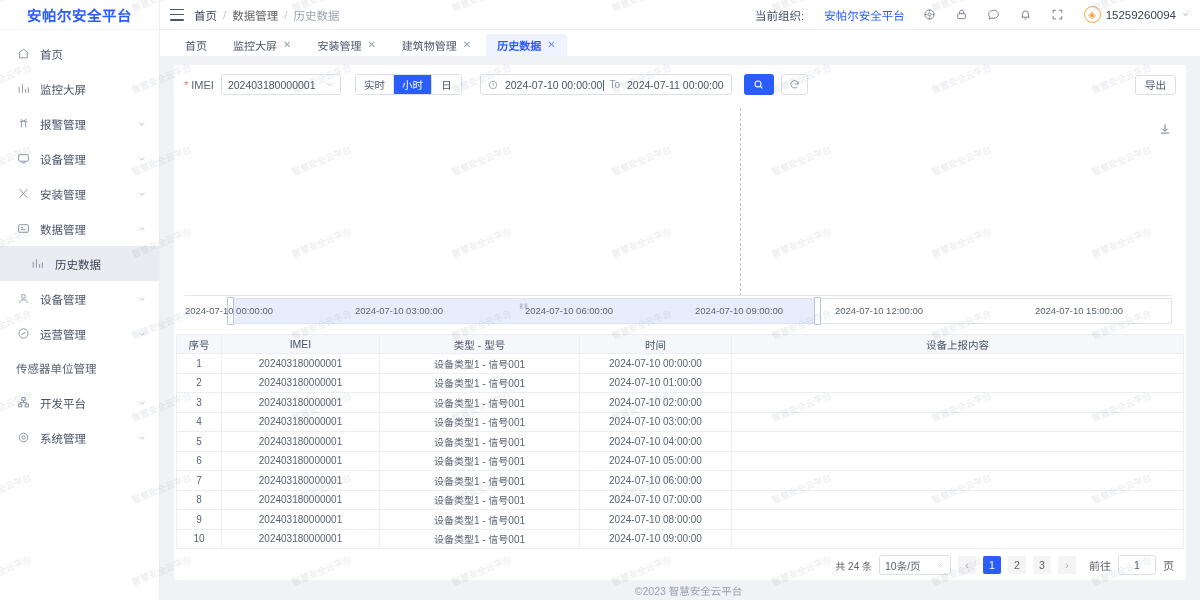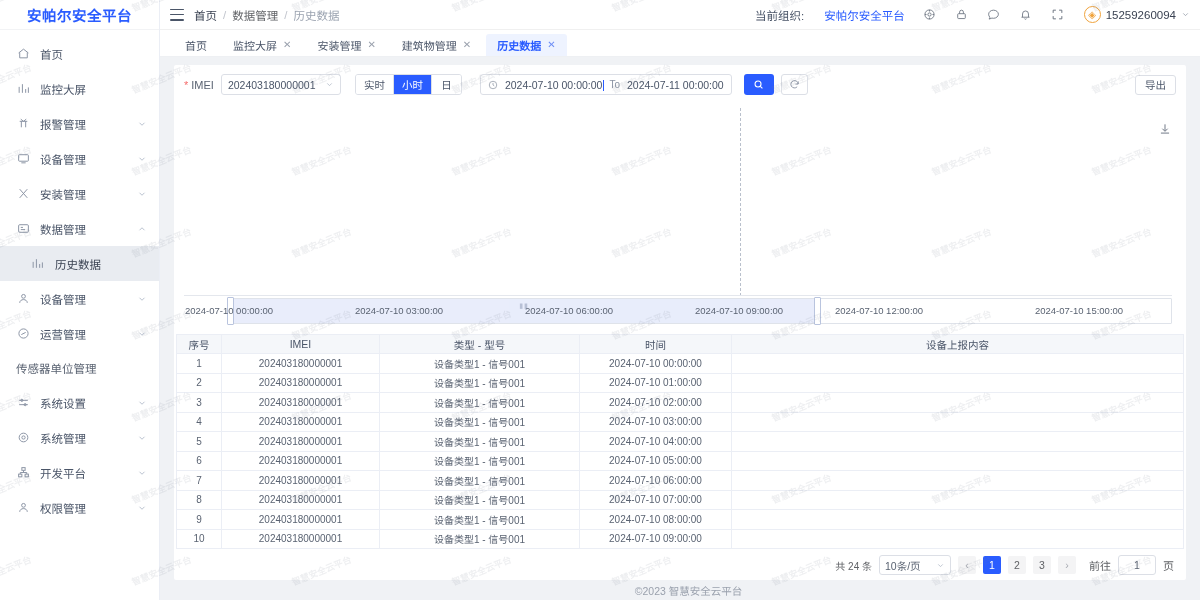--- a/index.html
+++ b/index.html
@@ -382,30 +382,31 @@
         <span class="mi-label">运营管理</span>
         <span class="mi-arrow">
           <svg viewBox="0 0 24 24" fill="none" stroke="currentColor" stroke-width="2.2">
               <path d="M6 9l6 6 6-6"></path>
             </svg>
         </span>
       </div>
 
       <div class="menu-group-title">传感器单位管理</div>
 
-      <div class="menu-item">
-        <span class="mi-icon">
-          <svg viewBox="0 0 24 24" fill="none" stroke="currentColor" stroke-width="1.8">
-              <path d="M4 8h16"></path>
-              <path d="M4 16h16"></path>
-              <circle cx="9" cy="8" r="2"></circle>
-              <circle cx="15" cy="16" r="2"></circle>
-            </svg>
-        </span>
-        <span class="mi-label">系统设置</span>
+
+      <div class="menu-item">
+        <span class="mi-icon">
+          <svg viewBox="0 0 24 24" fill="none" stroke="currentColor" stroke-width="1.8">
+              <rect x="9" y="3" width="6" height="5"></rect>
+              <rect x="3" y="15" width="6" height="5"></rect>
+              <rect x="15" y="15" width="6" height="5"></rect>
+              <path d="M12 8v4M6 15v-3h12v3"></path>
+            </svg>
+        </span>
+        <span class="mi-label">开发平台</span>
         <span class="mi-arrow">
           <svg viewBox="0 0 24 24" fill="none" stroke="currentColor" stroke-width="2.2">
               <path d="M6 9l6 6 6-6"></path>
             </svg>
         </span>
       </div>
 
       <div class="menu-item">
         <span class="mi-icon">
           <svg viewBox="0 0 24 24" fill="none" stroke="currentColor" stroke-width="1.8">
@@ -414,51 +415,20 @@
             </svg>
         </span>
         <span class="mi-label">系统管理</span>
         <span class="mi-arrow">
           <svg viewBox="0 0 24 24" fill="none" stroke="currentColor" stroke-width="2.2">
               <path d="M6 9l6 6 6-6"></path>
             </svg>
         </span>
       </div>
 
-      <div class="menu-item">
-        <span class="mi-icon">
-          <svg viewBox="0 0 24 24" fill="none" stroke="currentColor" stroke-width="1.8">
-              <rect x="9" y="3" width="6" height="5"></rect>
-              <rect x="3" y="15" width="6" height="5"></rect>
-              <rect x="15" y="15" width="6" height="5"></rect>
-              <path d="M12 8v4M6 15v-3h12v3"></path>
-            </svg>
-        </span>
-        <span class="mi-label">开发平台</span>
-        <span class="mi-arrow">
-          <svg viewBox="0 0 24 24" fill="none" stroke="currentColor" stroke-width="2.2">
-              <path d="M6 9l6 6 6-6"></path>
-            </svg>
-        </span>
-      </div>
-
-      <div class="menu-item">
-        <span class="mi-icon">
-          <svg viewBox="0 0 24 24" fill="none" stroke="currentColor" stroke-width="1.8">
-              <circle cx="12" cy="8" r="3.5"></circle>
-              <path d="M5 20c0-3.5 3.1-6 7-6s7 2.5 7 6"></path>
-            </svg>
-        </span>
-        <span class="mi-label">权限管理</span>
-        <span class="mi-arrow">
-          <svg viewBox="0 0 24 24" fill="none" stroke="currentColor" stroke-width="2.2">
-              <path d="M6 9l6 6 6-6"></path>
-            </svg>
-        </span>
-      </div>
 
 
     </nav>
   </aside>
 
   <div class="main">
 
     <header class="topbar">
       <div class="hamburger">
           <i></i>

